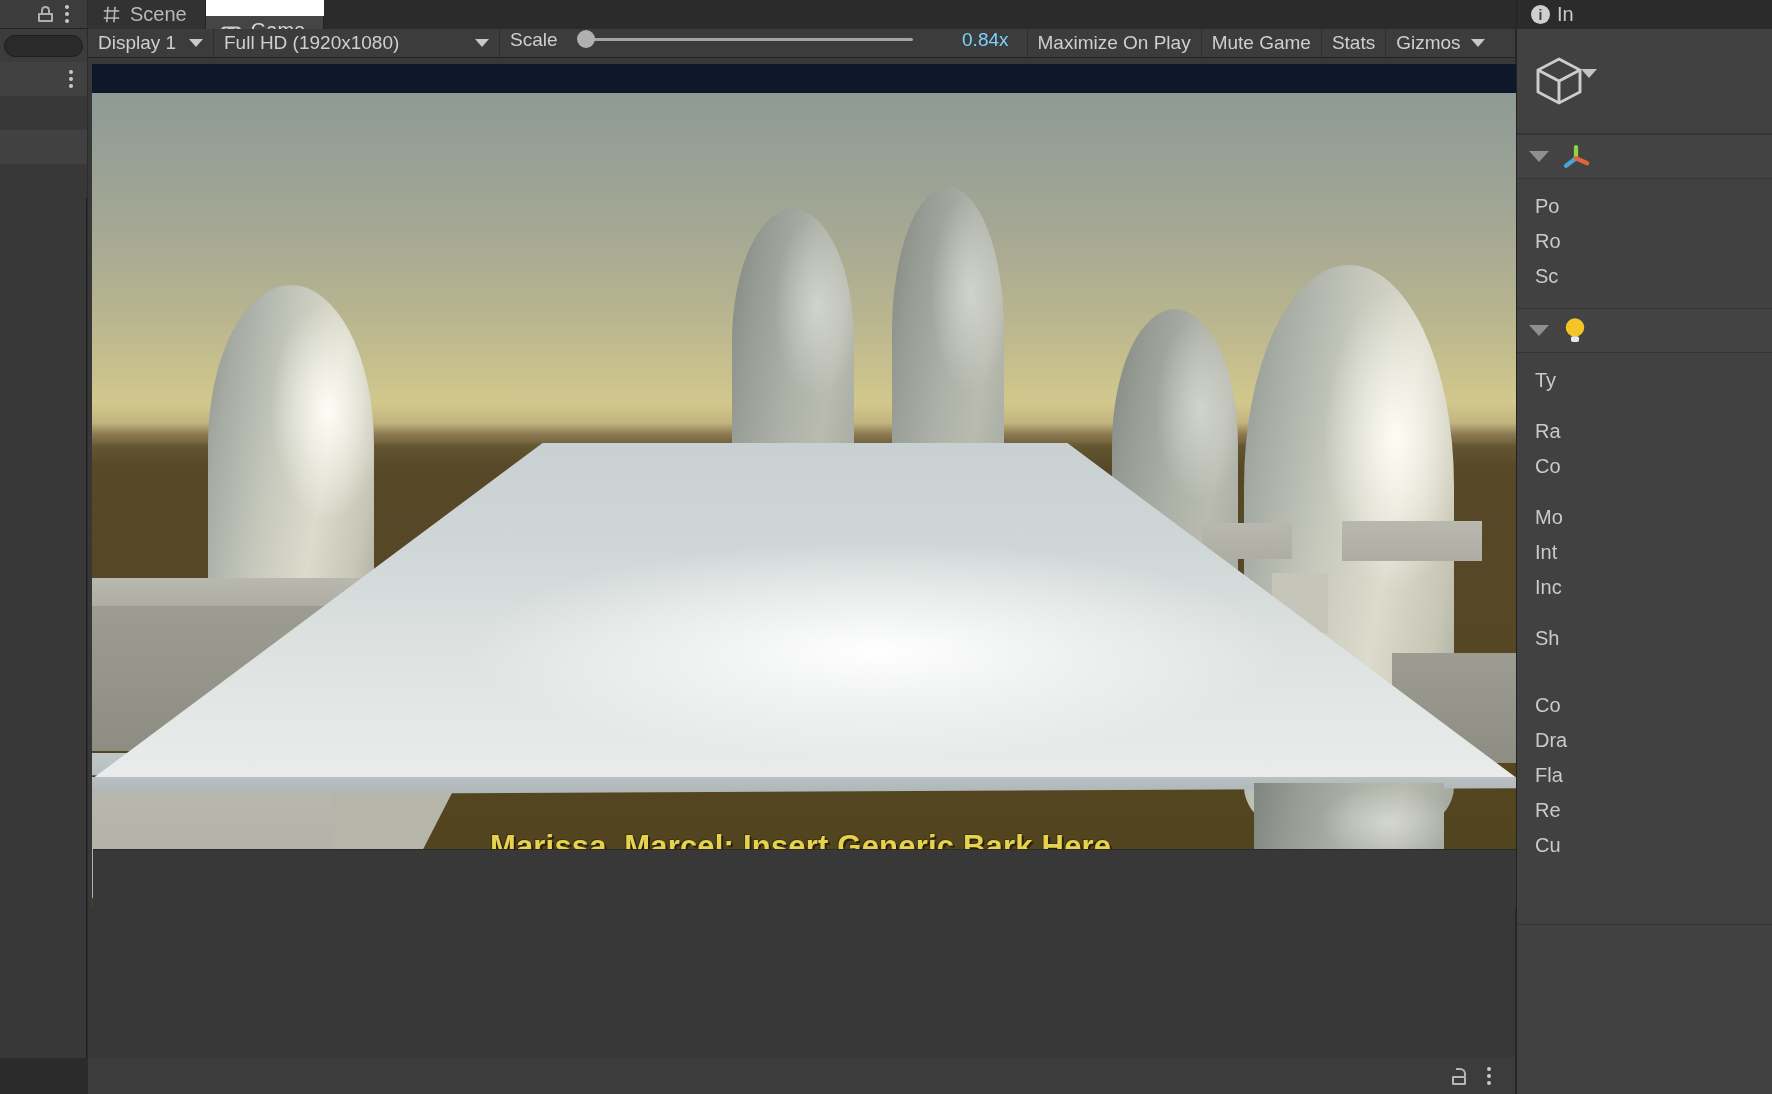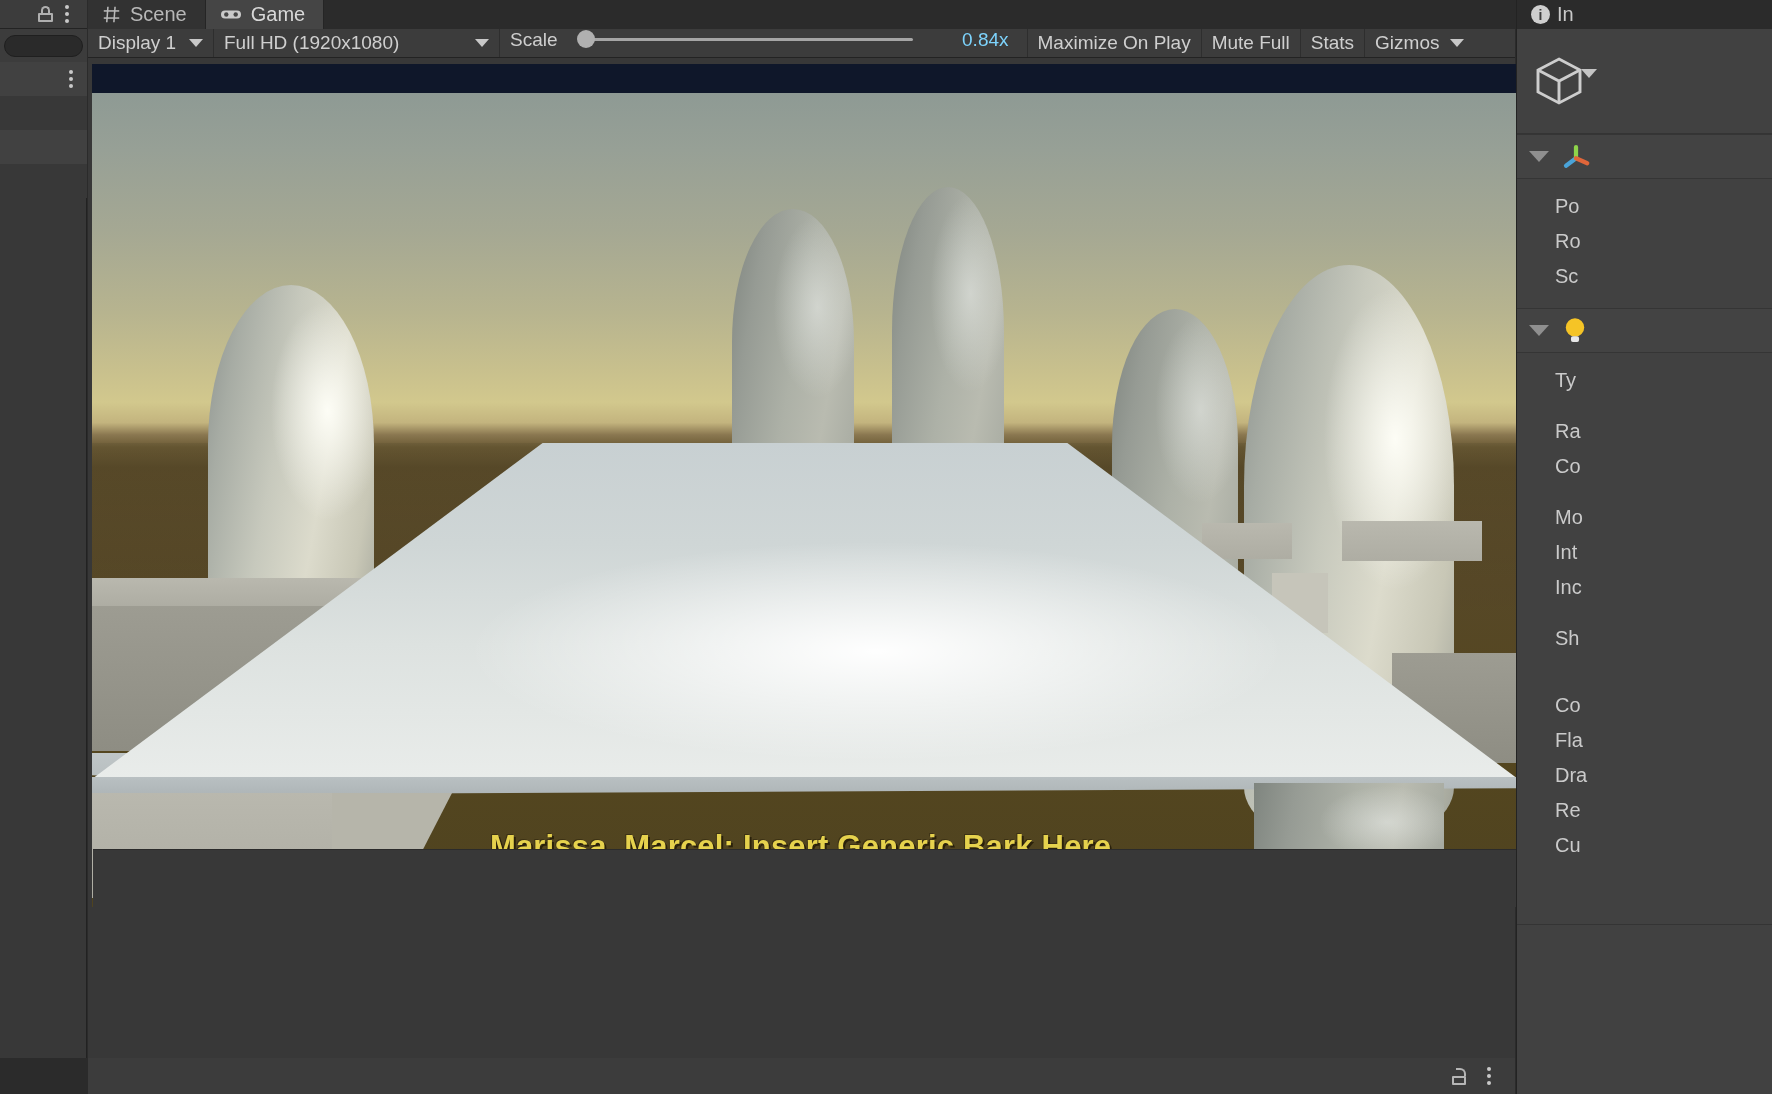--- a/index.html
+++ b/index.html
@@ -64,21 +64,21 @@
 
   
   .game-panel {
     position: absolute; left: 88px; top: 0;
     width: 1427px; height: 1058px;
     background: #383838;
   }
   .tabbar {
     position: absolute; left: 0; top: 0; width: 100%; height: 29px;
     background: #ffffff;
-    display: flex; align-items: flex-end;
+    display: flex; align-items: center;
   }
   .tab {
     height: 29px; padding: 0 18px 0 14px;
     display: flex; align-items: center; gap: 9px;
     color: #b8b8b8; font-size: 20px;
     background: #323232;
     border-right: 1px solid #252525;
   }
   .tab.active { background: #454545; color: #d8d8d8; margin-top: 32px; }
   .tab-icon { display: inline-flex; align-items: center; justify-content: center; }
@@ -254,21 +254,21 @@
     width: 0; height: 0;
     border-left: 10px solid transparent;
     border-right: 10px solid transparent;
     border-top: 11px solid #8f8f8f;
   }
   .axis-icon { width: 30px; height: 30px; position: relative; }
   .bulb-icon { width: 28px; height: 30px; position: relative; }
   .prop-list { padding: 10px 0 0 0; background: #414141; }
   .prop-row {
     height: 35px; display: flex; align-items: center;
-    padding-left: 38px;
+    padding-left: 18px;
     color: #cacaca; font-size: 20px;
     white-space: nowrap; overflow: hidden;
   }
   .prop-gap { height: 16px; }
   .insp-bottom {
     position: absolute; left: 0; bottom: 0; width: 100%; height: 170px;
     background: #414141; border-top: 1px solid #343434;
   }
 
   
@@ -372,21 +372,21 @@
         <span class="slider">
           <span class="track"></span>
           <span class="knob" style="left: 9.81px;"></span>
         </span>
         <span class="scale-val">0.84x</span>
       </div>
       <div class="tb-item">
         <span>Maximize On Play</span>
       </div>
       <div class="tb-item">
-        <span>Mute Full</span>
+        <span>Mute Game</span>
       </div>
       <div class="tb-item">
         <span>Stats</span>
       </div>
       <div class="tb-item plain">
         <span>Gizmos</span>
         <span class="caret"></span>
       </div>
     </div>
 
@@ -477,22 +477,22 @@
         <div class="prop-row">Co</div>
         <div class="prop-gap"></div>
         <div class="prop-row">Mo</div>
         <div class="prop-row">Int</div>
         <div class="prop-row">Inc</div>
         <div class="prop-gap"></div>
         <div class="prop-row">Sh</div>
         <div class="prop-gap"></div>
         <div class="prop-gap"></div>
         <div class="prop-row">Co</div>
+        <div class="prop-row">Dra</div>
         <div class="prop-row">Fla</div>
-        <div class="prop-row">Dra</div>
         <div class="prop-row">Re</div>
         <div class="prop-row">Cu</div>
       </div>
 
       <div class="insp-bottom"></div>
     </div>
   </div>
 
   <div class="statusbar"></div>
   <div class="status-inner">

